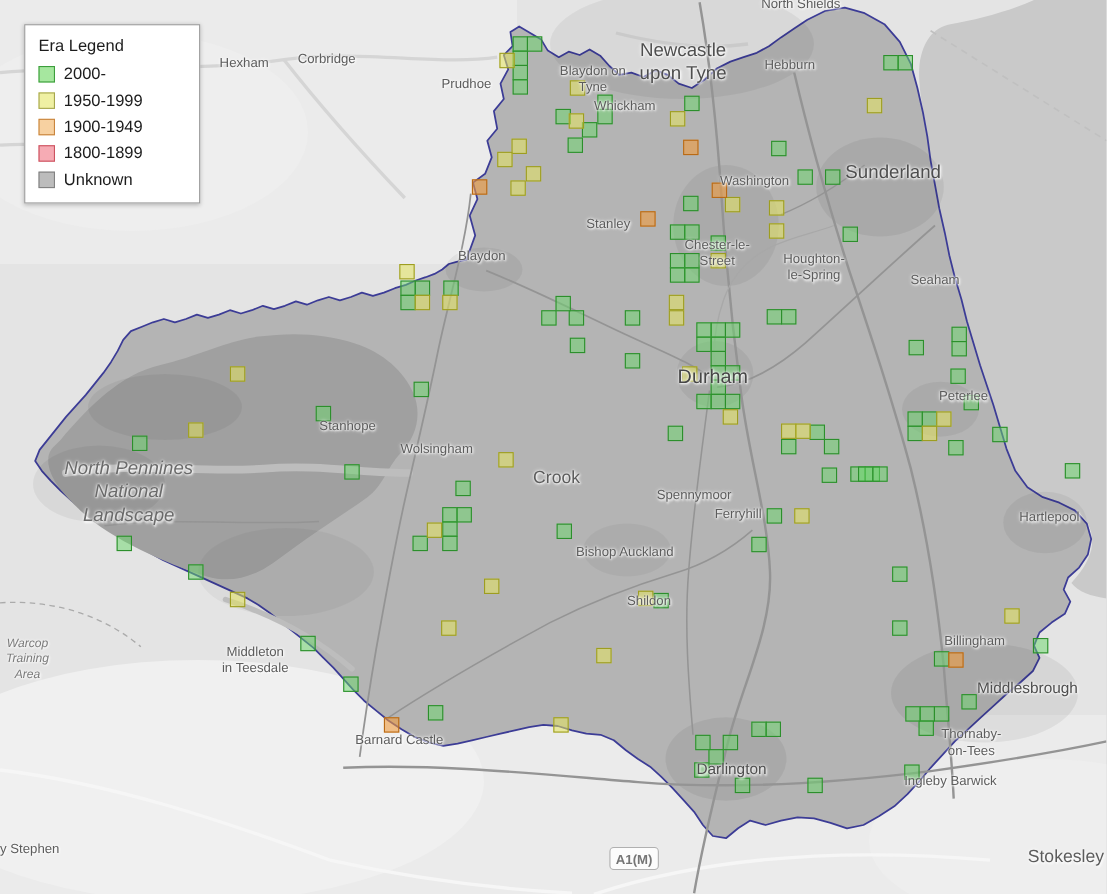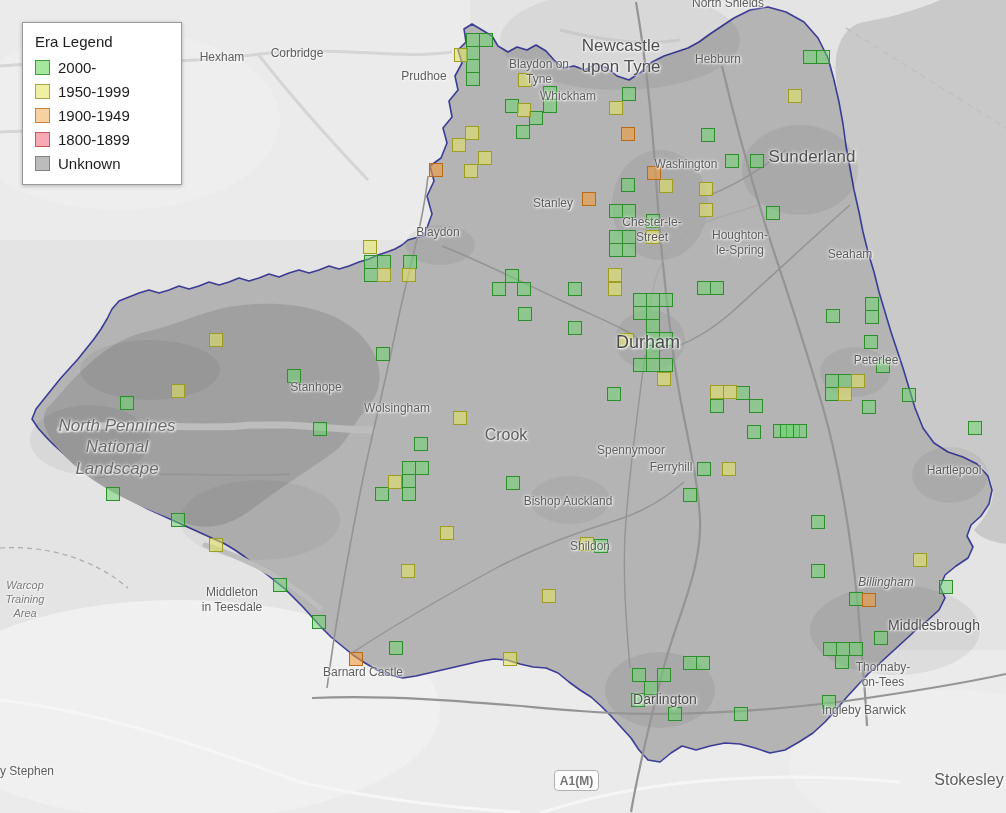--- a/index.html
+++ b/index.html
@@ -353,21 +353,21 @@
       </div>
       <div class="plabel" style="left: 232px; top: 545px; font-size: 12px; margin-top: 40px;">
         <span class="ln">Middleton</span>
         <span class="ln">in Teesdale</span>
       </div>
       <div class="plabel" style="left: 25px; top: 579px; font-size: 11px; font-style: italic; color: rgb(122, 122, 122);">
         <span class="ln">Warcop</span>
         <span class="ln">Training</span>
         <span class="ln">Area</span>
       </div>
-      <div class="plabel" style="left: 886px; top: 575px; font-size: 12px; font-style: italic;">
+      <div class="plabel" style="left: 886px; top: 575px; font-size: 12px;">
         <span class="ln">Billingham</span>
       </div>
       <div class="plabel" style="left: 934px; top: 617px; font-size: 14px; color: rgb(78, 78, 78);">
         <span class="ln">Middlesbrough</span>
       </div>
       <div class="plabel" style="left: 363px; top: 665px; font-size: 12px; text-align: center;">
         <span class="ln">Barnard Castle</span>
       </div>
       <div class="plabel" style="left: 883px; top: 660px; font-size: 12px;">
         <span class="ln">Thornaby-</span>

